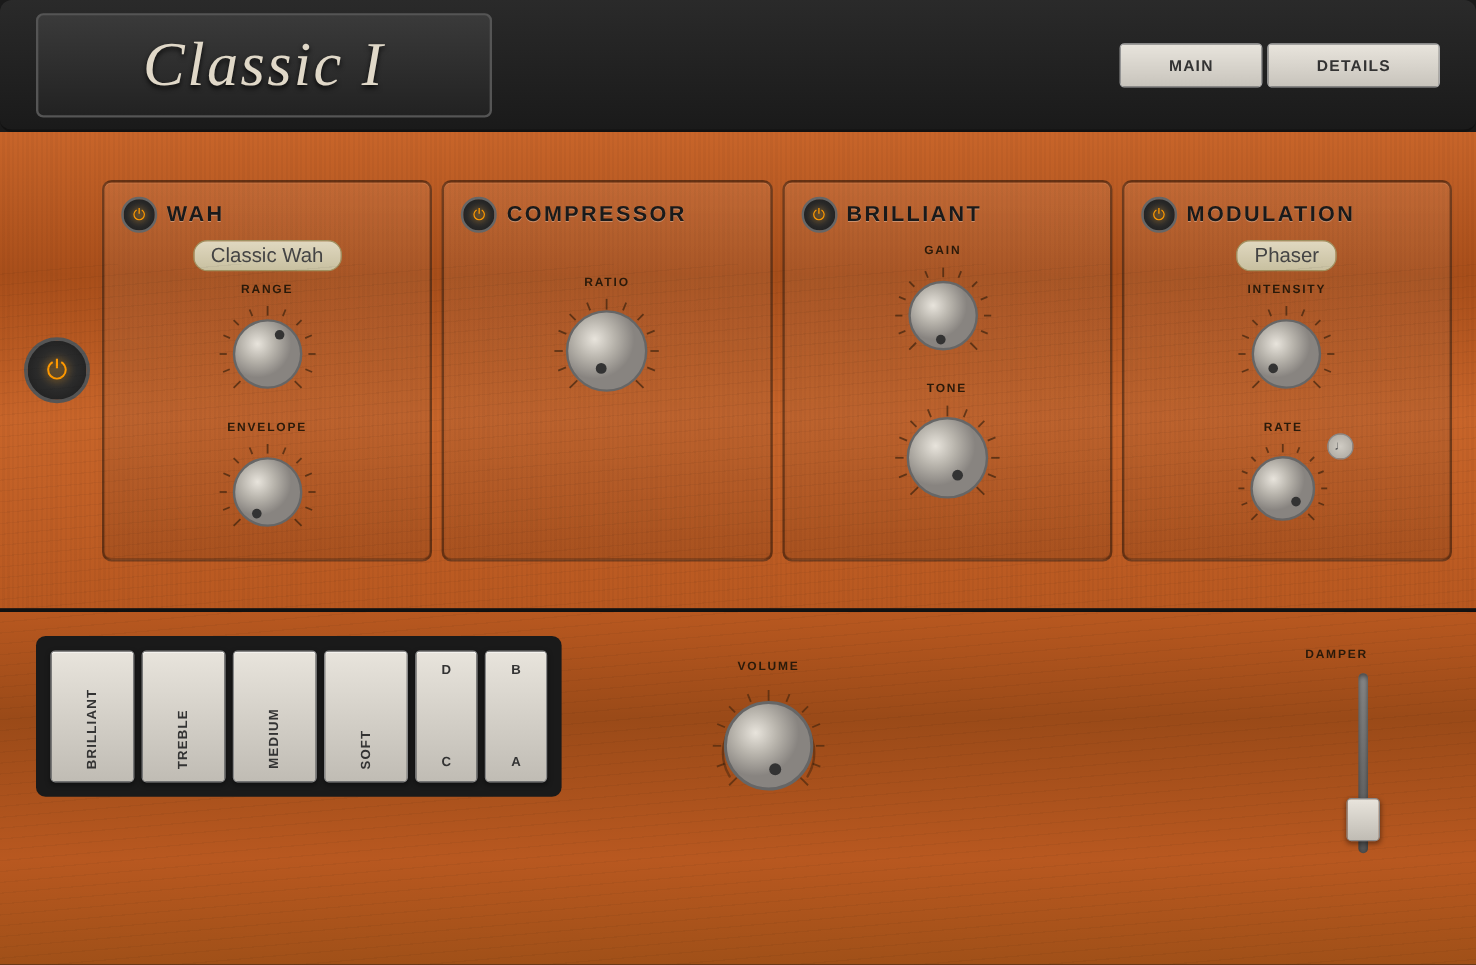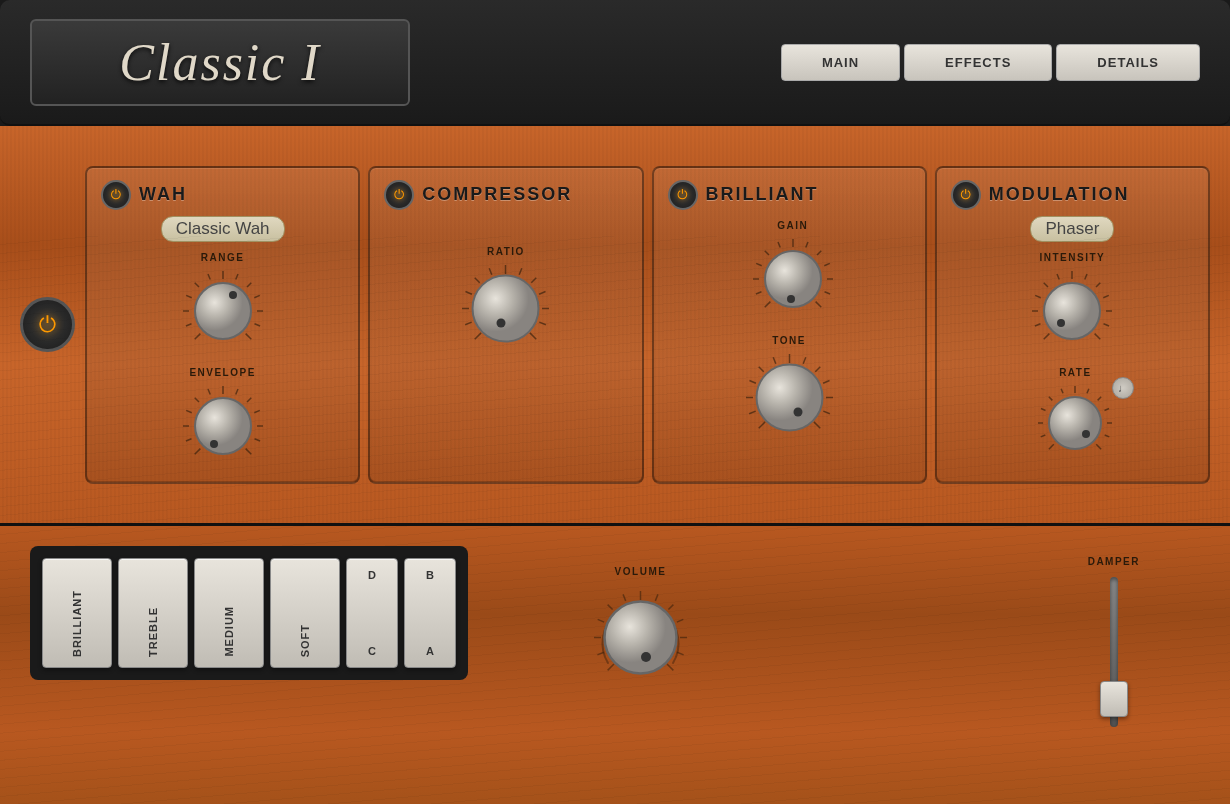--- a/index.html
+++ b/index.html
@@ -7,21 +7,21 @@
       width: 1230px;
       height: 804px;
       background: #1a1a1a;
       font-family: 'Arial', sans-serif;
       overflow: hidden;
     }
 
     
     .header {
       background: linear-gradient(180deg, #2a2a2a 0%, #1a1a1a 100%);
-      height: 126px;
+      height: 110px;
       display: flex;
       align-items: center;
       justify-content: space-between;
       padding: 0 30px;
       border-bottom: 2px solid #111;
       border-radius: 10px;
     }
     .title-box {
       background: linear-gradient(180deg, #3a3a3a 0%, #222 100%);
       border: 2px solid #555;
@@ -189,21 +189,21 @@
     
     .knob-container {
       position: relative;
       display: inline-block;
     }
 
     
     .wah-knobs {
       display: flex;
       flex-direction: column;
-      align-items: flex-end;
+      align-items: flex-start;
       gap: 12px;
       margin-top: 4px;
     }
 
     
     .bottom-area {
       background: 
         repeating-linear-gradient(
           175deg,
           transparent,
@@ -286,21 +286,21 @@
       flex-direction: column;
       align-items: center;
       gap: 8px;
       margin-top: 20px;
     }
 
     
     .damper-section {
       display: flex;
       flex-direction: column;
-      align-items: center;
+      align-items: flex-end;
       gap: 10px;
       margin-left: auto;
       margin-top: 0;
     }
     .damper-label {
       font-size: 10px;
       letter-spacing: 1.5px;
       color: #2a1a0a;
       font-weight: bold;
     }
@@ -354,21 +354,20 @@
   </style>
 </head>
 <body>
 
 <div class="header">
   <div class="title-box">
     <span class="title-text">Classic I</span>
   </div>
   <div class="header-buttons">
     <button class="header-btn">MAIN</button>
-    <button class="header-btn">EFFECTS</button>
     <button class="header-btn">DETAILS</button>
   </div>
 </div>
 
 <div class="effects-area">
 
   <div class="global-power">
     <span class="power-icon-global">⏻</span>
   </div>
 

